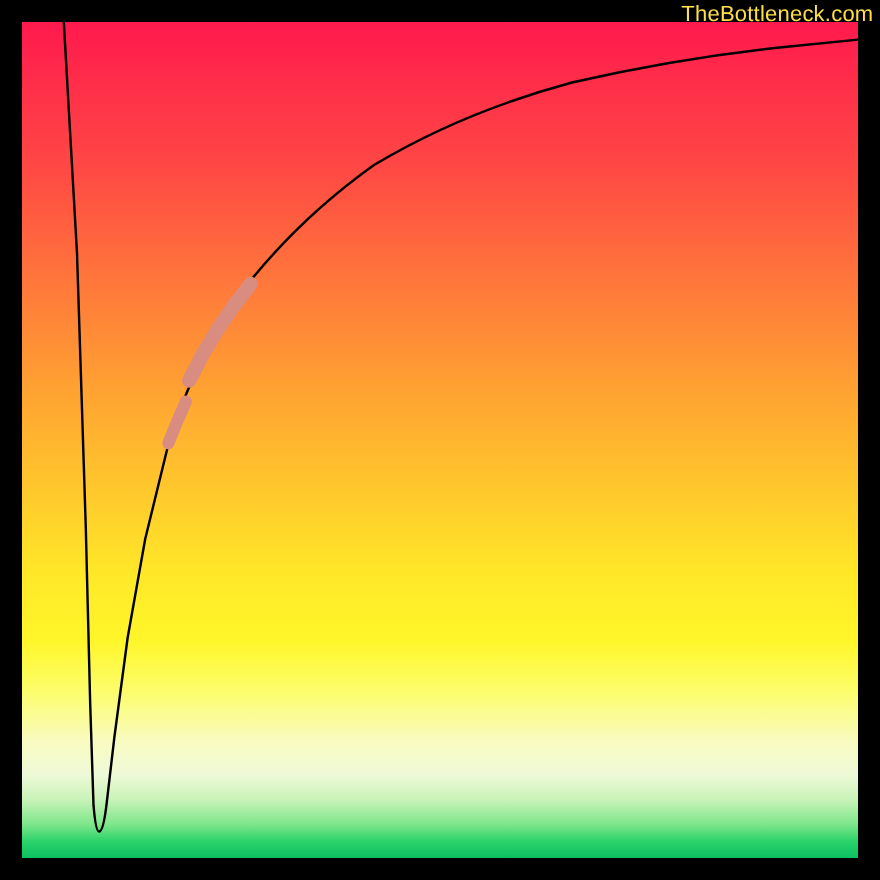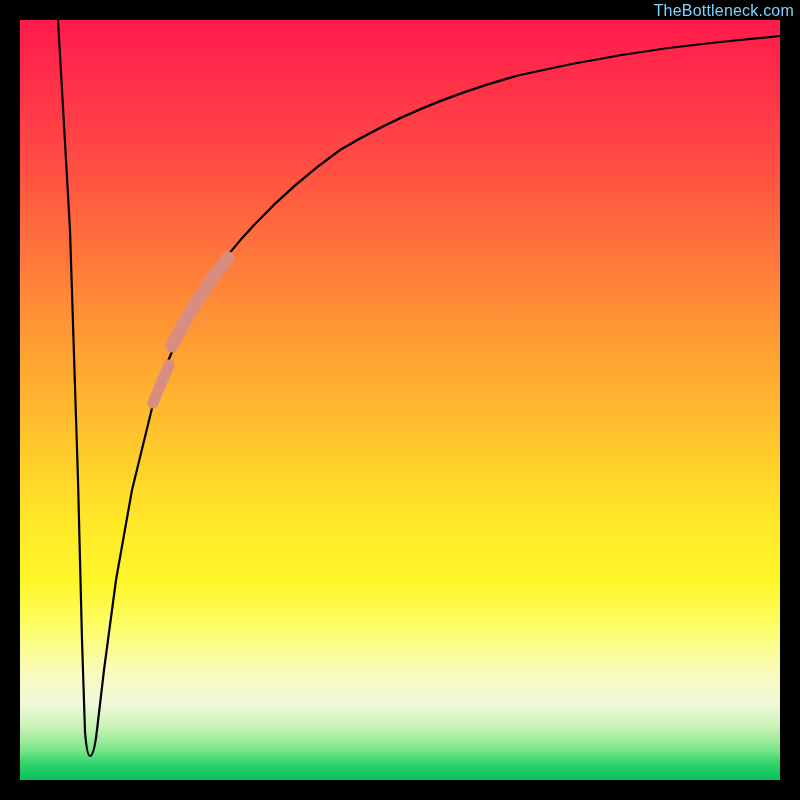--- a/index.html
+++ b/index.html
@@ -40,22 +40,22 @@
       #c9f3b8 93%,
       #7de68a 96%,
       #2bd36a 98%,
       #0cc060 100%
     );
   }
   .watermark {
     position: absolute;
     top: 2px;
     right: 6px;
-    color: #7dd3fc;
-    font-size: 16px;
+    color: #fde047;
+    font-size: 20px;
     font-weight: 500;
     letter-spacing: 0.2px;
     user-select: none;
   }
   svg.curve {
     position: absolute;
     left: 0;
     top: 0;
     width: 760px;
     height: 760px;

